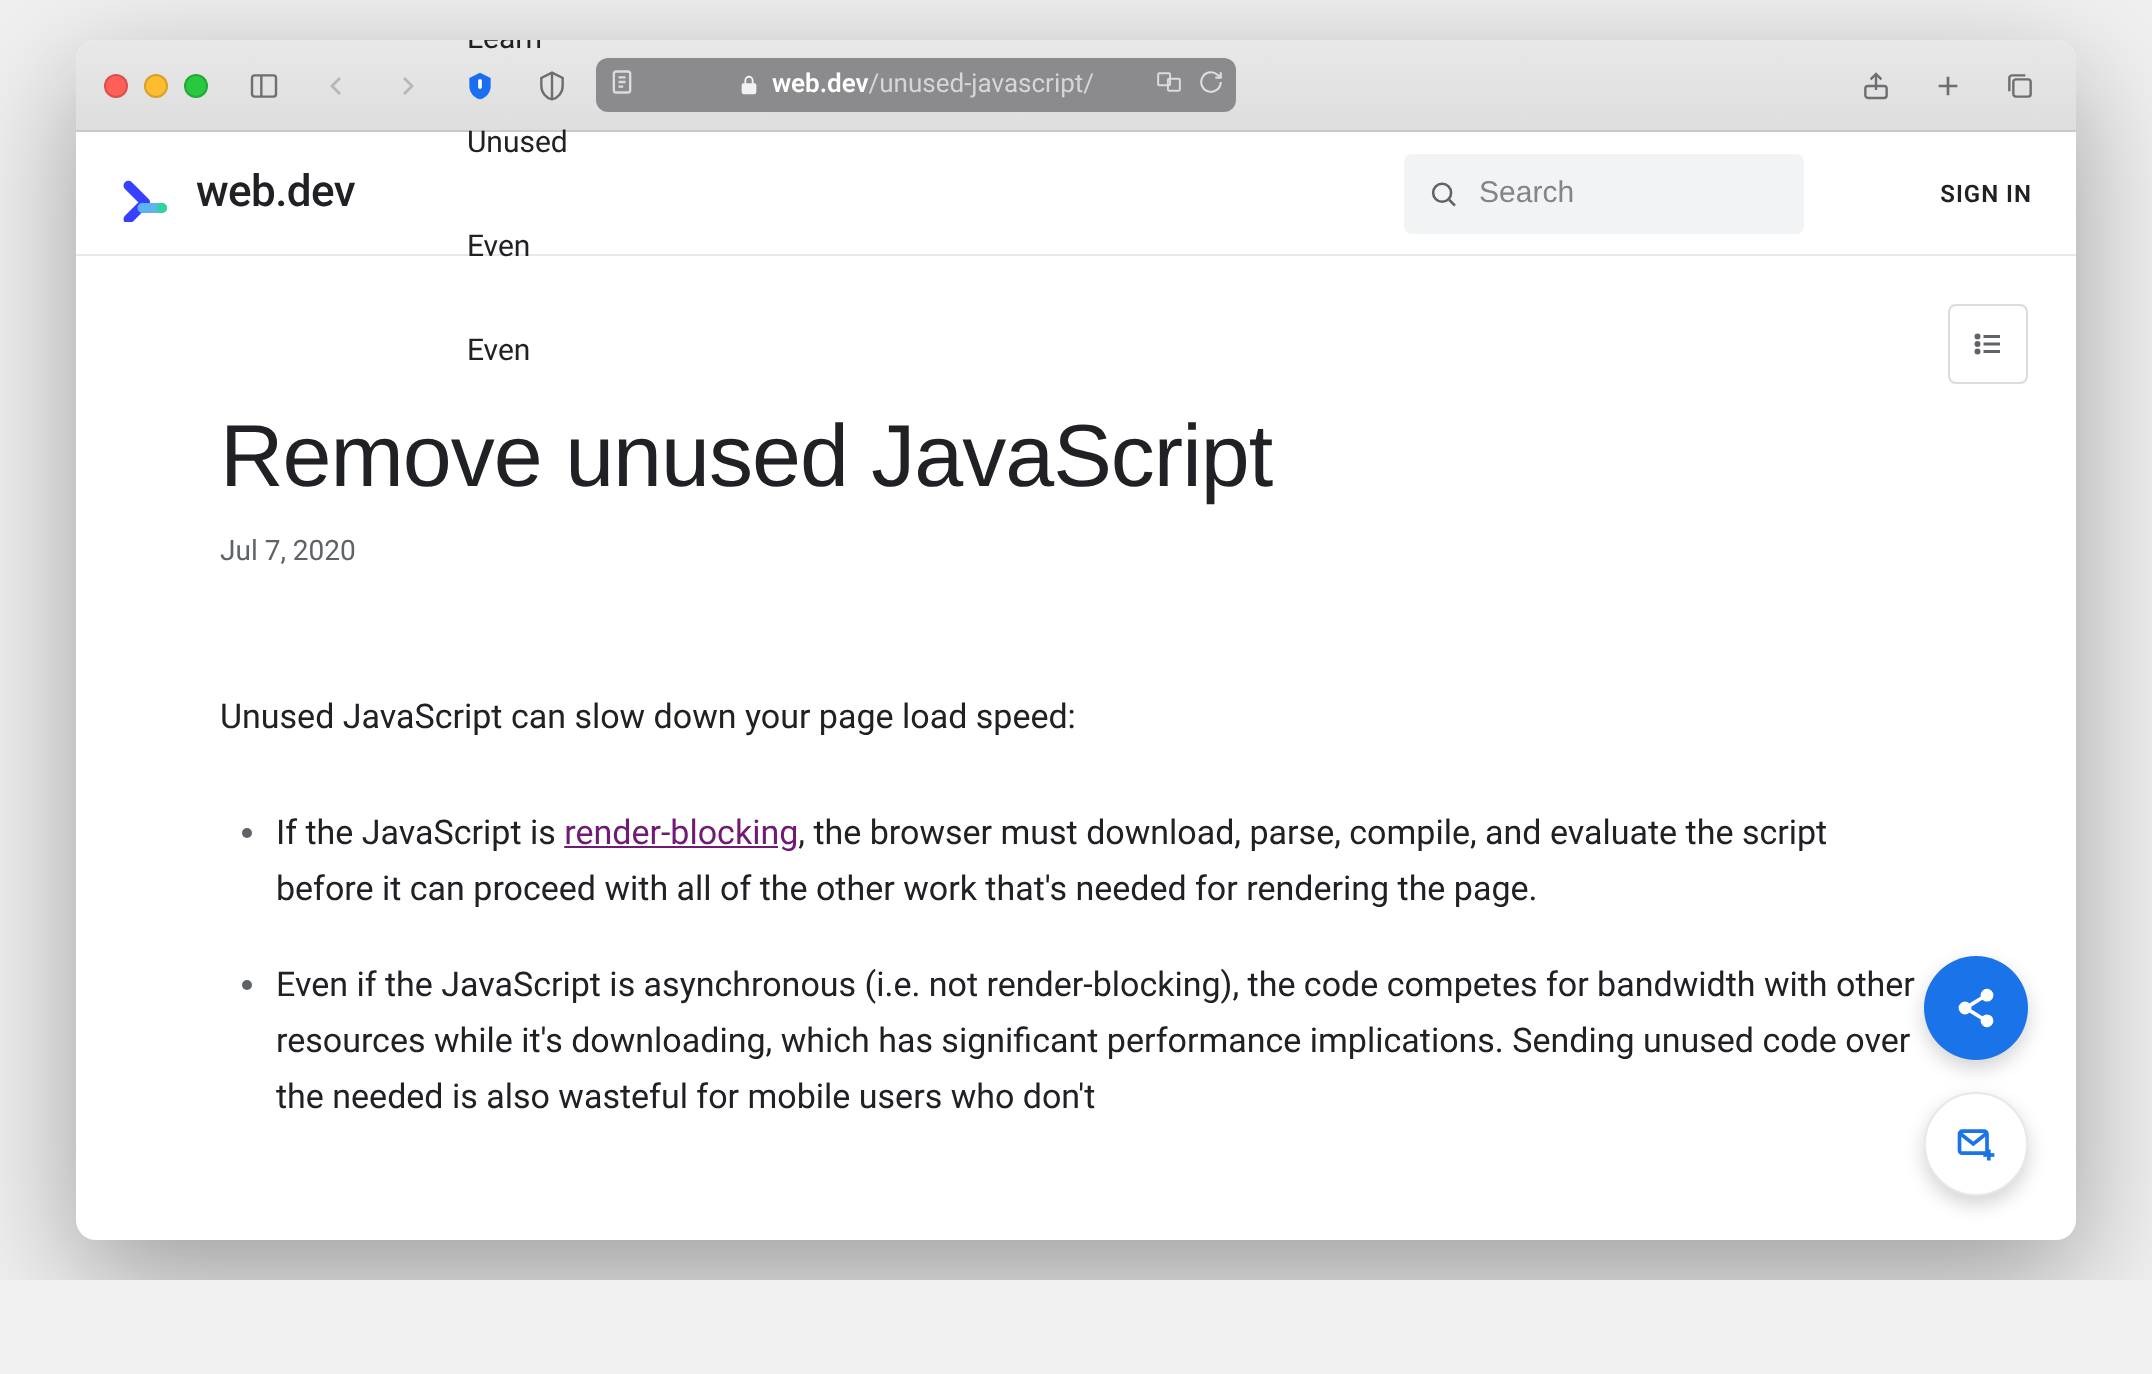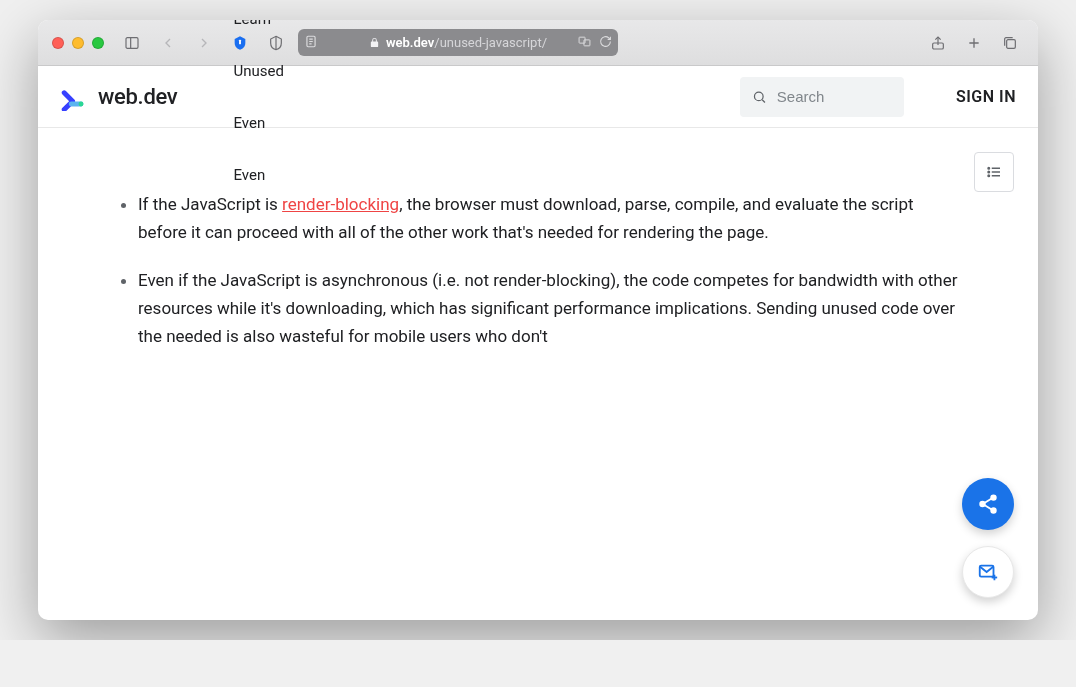--- a/index.html
+++ b/index.html
@@ -85,33 +85,33 @@
       padding: 0 22px;
       gap: 32px;
     }
     .logo { display: flex; align-items: center; gap: 10px; }
     .logo svg { width: 28px; height: 28px; }
     .logo-text { font-size: 22px; color: #202124; font-weight: 500; letter-spacing: -0.3px; }
     .nav { display: flex; gap: 34px; margin-left: 24px; flex-direction: column; }
     .nav a { color: #202124; font-size: 15px; text-decoration: none; }
     .searchbox {
       margin-left: auto;
-      width: 164px; height: 40px;
+      width: 200px; height: 40px;
       background: #f1f3f4;
       border-radius: 4px;
       display: flex; align-items: center;
       padding: 0 12px; gap: 10px;
       color: #5f6368;
     }
     .searchbox input {
       border: none; outline: none; background: transparent;
       font-size: 15px; color: #202124; width: 100%;
     }
     .searchbox input::placeholder { color: #80868b; }
-    .signin { margin-left: 20px; font-size: 16px; font-weight: 600; letter-spacing: 0.5px; color: #202124; }
+    .signin { margin-left: 36px; font-size: 12px; font-weight: 600; letter-spacing: 0.5px; color: #202124; }
 
     
     .content {
       flex: 1;
       position: relative;
       overflow: hidden;
       padding: 32px 72px 0 72px;
     }
     .toc {
       position: absolute;
@@ -129,21 +129,21 @@
       color: #202124;
       letter-spacing: -0.5px;
       margin-top: 44px;
       font-family: "Google Sans", -apple-system, sans-serif;
     }
     .date { margin-top: 14px; font-size: 14px; color: #5f6368; }
     .intro { margin-top: 62px; font-size: 17px; color: #202124; line-height: 1.6; }
     .bullets { margin-top: 30px; padding-left: 28px; }
     .bullets li { margin-bottom: 20px; font-size: 17px; color: #202124; line-height: 1.65; }
     .bullets li::marker { color: #5f6368; }
-    .link { color: #ef4444; text-decoration: underline; }
+    .link { color: #701a75; text-decoration: underline; }
 
     .fab-group {
       position: absolute;
       right: 24px; bottom: 22px;
       display: flex; flex-direction: column; gap: 16px;
     }
     .fab {
       width: 52px; height: 52px; border-radius: 50%;
       display: flex; align-items: center; justify-content: center;
       box-shadow: 0 4px 10px rgba(0,0,0,0.18);
@@ -270,20 +270,23 @@
       <svg width="18" height="18" viewBox="0 0 24 24" fill="none" stroke="currentColor" stroke-width="2">
         <circle cx="5" cy="7" r="1" fill="currentColor"></circle>
           <line x1="9" y1="7" x2="20" y2="7"></line>
         <circle cx="5" cy="12" r="1" fill="currentColor"></circle>
           <line x1="9" y1="12" x2="20" y2="12"></line>
         <circle cx="5" cy="17" r="1" fill="currentColor"></circle>
           <line x1="9" y1="17" x2="20" y2="17"></line>
       </svg>
     </div>
 
+    <h1 class="title">Remove unused JavaScript</h1>
+    <div class="date">Jul 7, 2020</div>
+    <p class="intro">Unused JavaScript can slow down your page load speed:</p>
     <ul class="bullets">
       <li>
         <span>If the JavaScript is </span><a href="#" class="link">render-blocking</a><span>, the browser must download, parse, compile, and evaluate the script before it can proceed with all of the other work that's needed for rendering the page.</span>
       </li>
       <li>Even if the JavaScript is asynchronous (i.e. not render-blocking), the code competes for bandwidth with other resources while it's downloading, which has significant performance implications. Sending unused code over the needed is also wasteful for mobile users who don't</li>
     </ul>
 
     <div class="fab-group">
       <div class="fab share">
         <svg viewBox="0 0 24 24" fill="none" stroke="currentColor" stroke-width="2">

